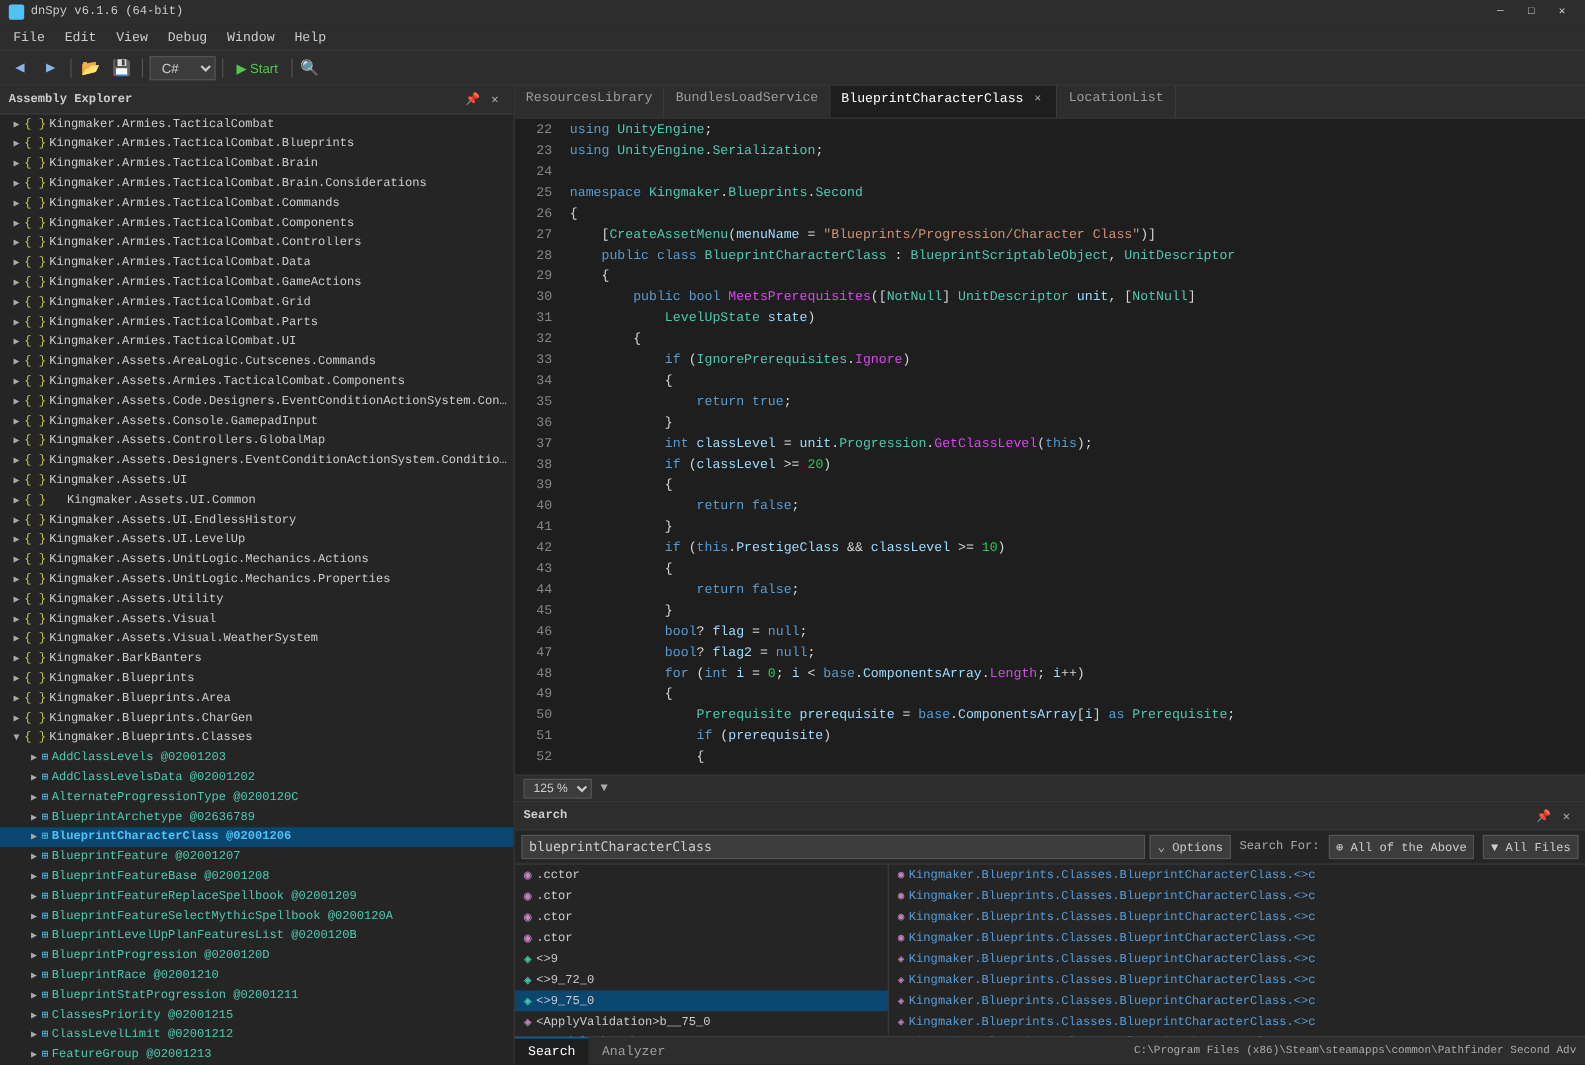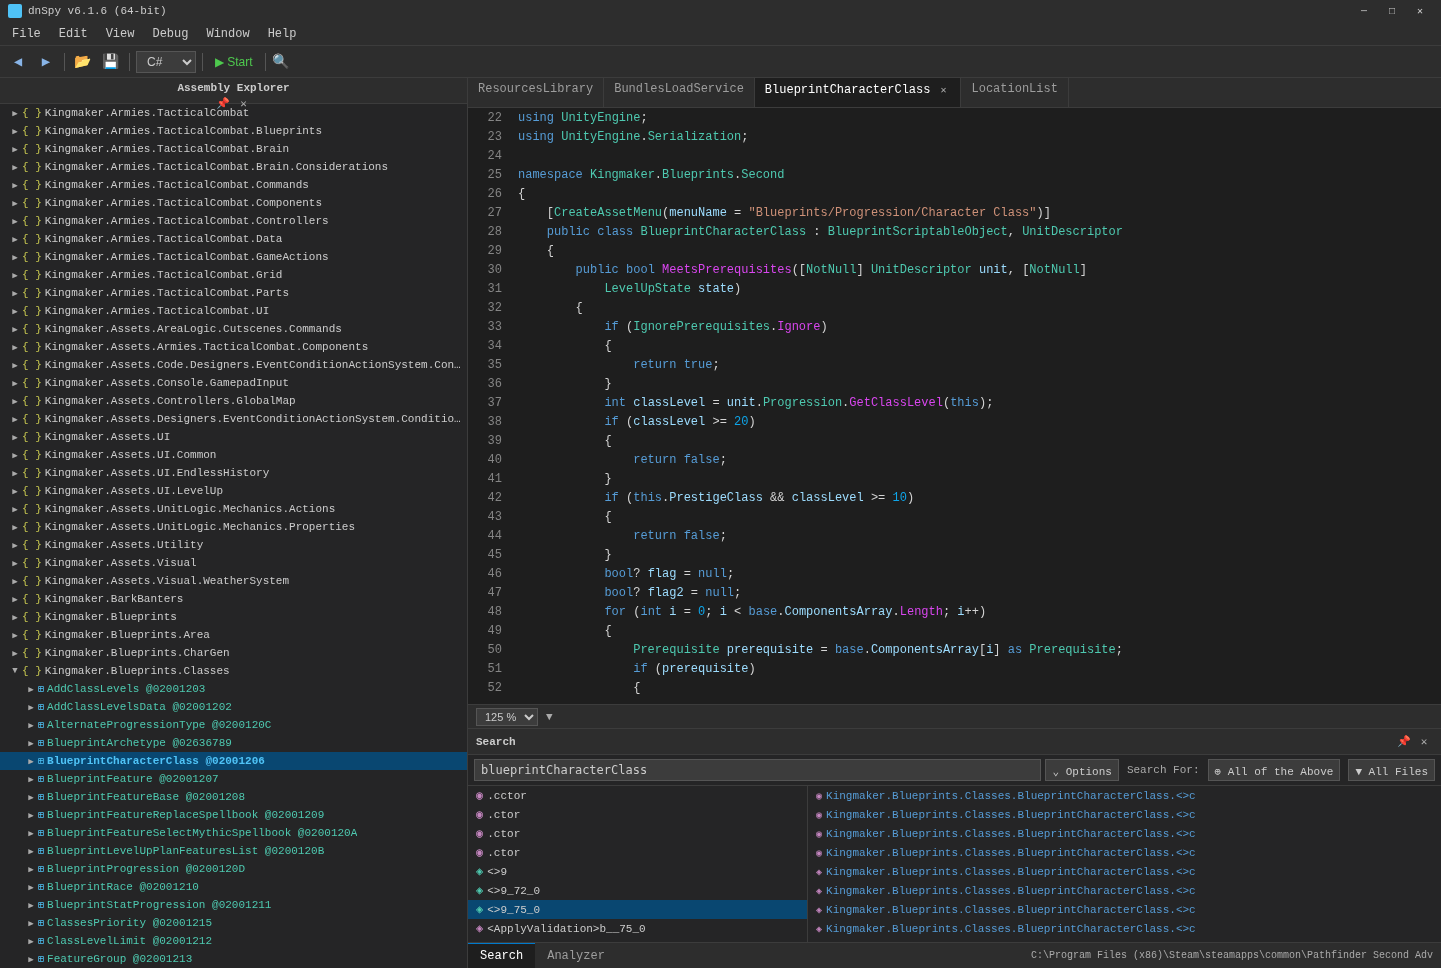--- a/index.html
+++ b/index.html
@@ -136,21 +136,20 @@
       border-right: 1px solid #3c3c3c;
     }
     #assembly-header {
       background: #2d2d2d;
       padding: 4px 8px;
       display: flex;
       align-items: center;
       justify-content: space-between;
       border-bottom: 1px solid #3c3c3c;
       height: 26px;
-      flex-direction: column;
     }
     #assembly-header-title {
       font-size: 11px;
       color: #cccccc;
       font-weight: bold;
     }
     #assembly-header-controls {
       display: flex;
       gap: 2px;
     }
@@ -287,21 +286,21 @@
     .code-text {
       padding-left: 8px;
       font-size: 12px;
       white-space: pre;
     }
     .kw { color: #569cd6; }
     .str { color: #ce9178; }
     .type { color: #4ec9b0; }
     .method { color: #d946ef; }
     .param { color: #9cdcfe; }
-    .num { color: #0ea5e9; }
+    .num { color: #22c55e; }
     .ns { color: #4ec9b0; }
 
     
     #editor-status {
       background: #2d2d2d;
       height: 24px;
       display: flex;
       align-items: center;
       padding: 0 8px;
       font-size: 11px;
@@ -575,21 +574,21 @@
           <span class="tree-label" style="color: rgb(204, 204, 204);">Kingmaker.Assets.Designers.EventConditionActionSystem.Conditions</span>
         </div>
         <div class="tree-item" style="padding-left: 8px;">
           <span class="tree-arrow">▶</span>
           <span class="tree-icon"><span style="color:#c8c850">{ }</span></span>
           <span class="tree-label" style="color: rgb(204, 204, 204);">Kingmaker.Assets.UI</span>
         </div>
         <div class="tree-item" style="padding-left: 8px;">
           <span class="tree-arrow">▶</span>
           <span class="tree-icon"><span style="color:#c8c850">{ }</span></span>
-          <span class="tree-label" style="color: rgb(204, 204, 204);">Kingmaker.Assets.UI.Common</span>
+          <span class="tree-label" style="color: rgb(204, 204, 204); margin-left: 16px;">Kingmaker.Assets.UI.Common</span>
         </div>
         <div class="tree-item" style="padding-left: 8px;">
           <span class="tree-arrow">▶</span>
           <span class="tree-icon"><span style="color:#c8c850">{ }</span></span>
           <span class="tree-label" style="color: rgb(204, 204, 204);">Kingmaker.Assets.UI.EndlessHistory</span>
         </div>
         <div class="tree-item" style="padding-left: 8px;">
           <span class="tree-arrow">▶</span>
           <span class="tree-icon"><span style="color:#c8c850">{ }</span></span>
           <span class="tree-label" style="color: rgb(204, 204, 204);">Kingmaker.Assets.UI.LevelUp</span>

